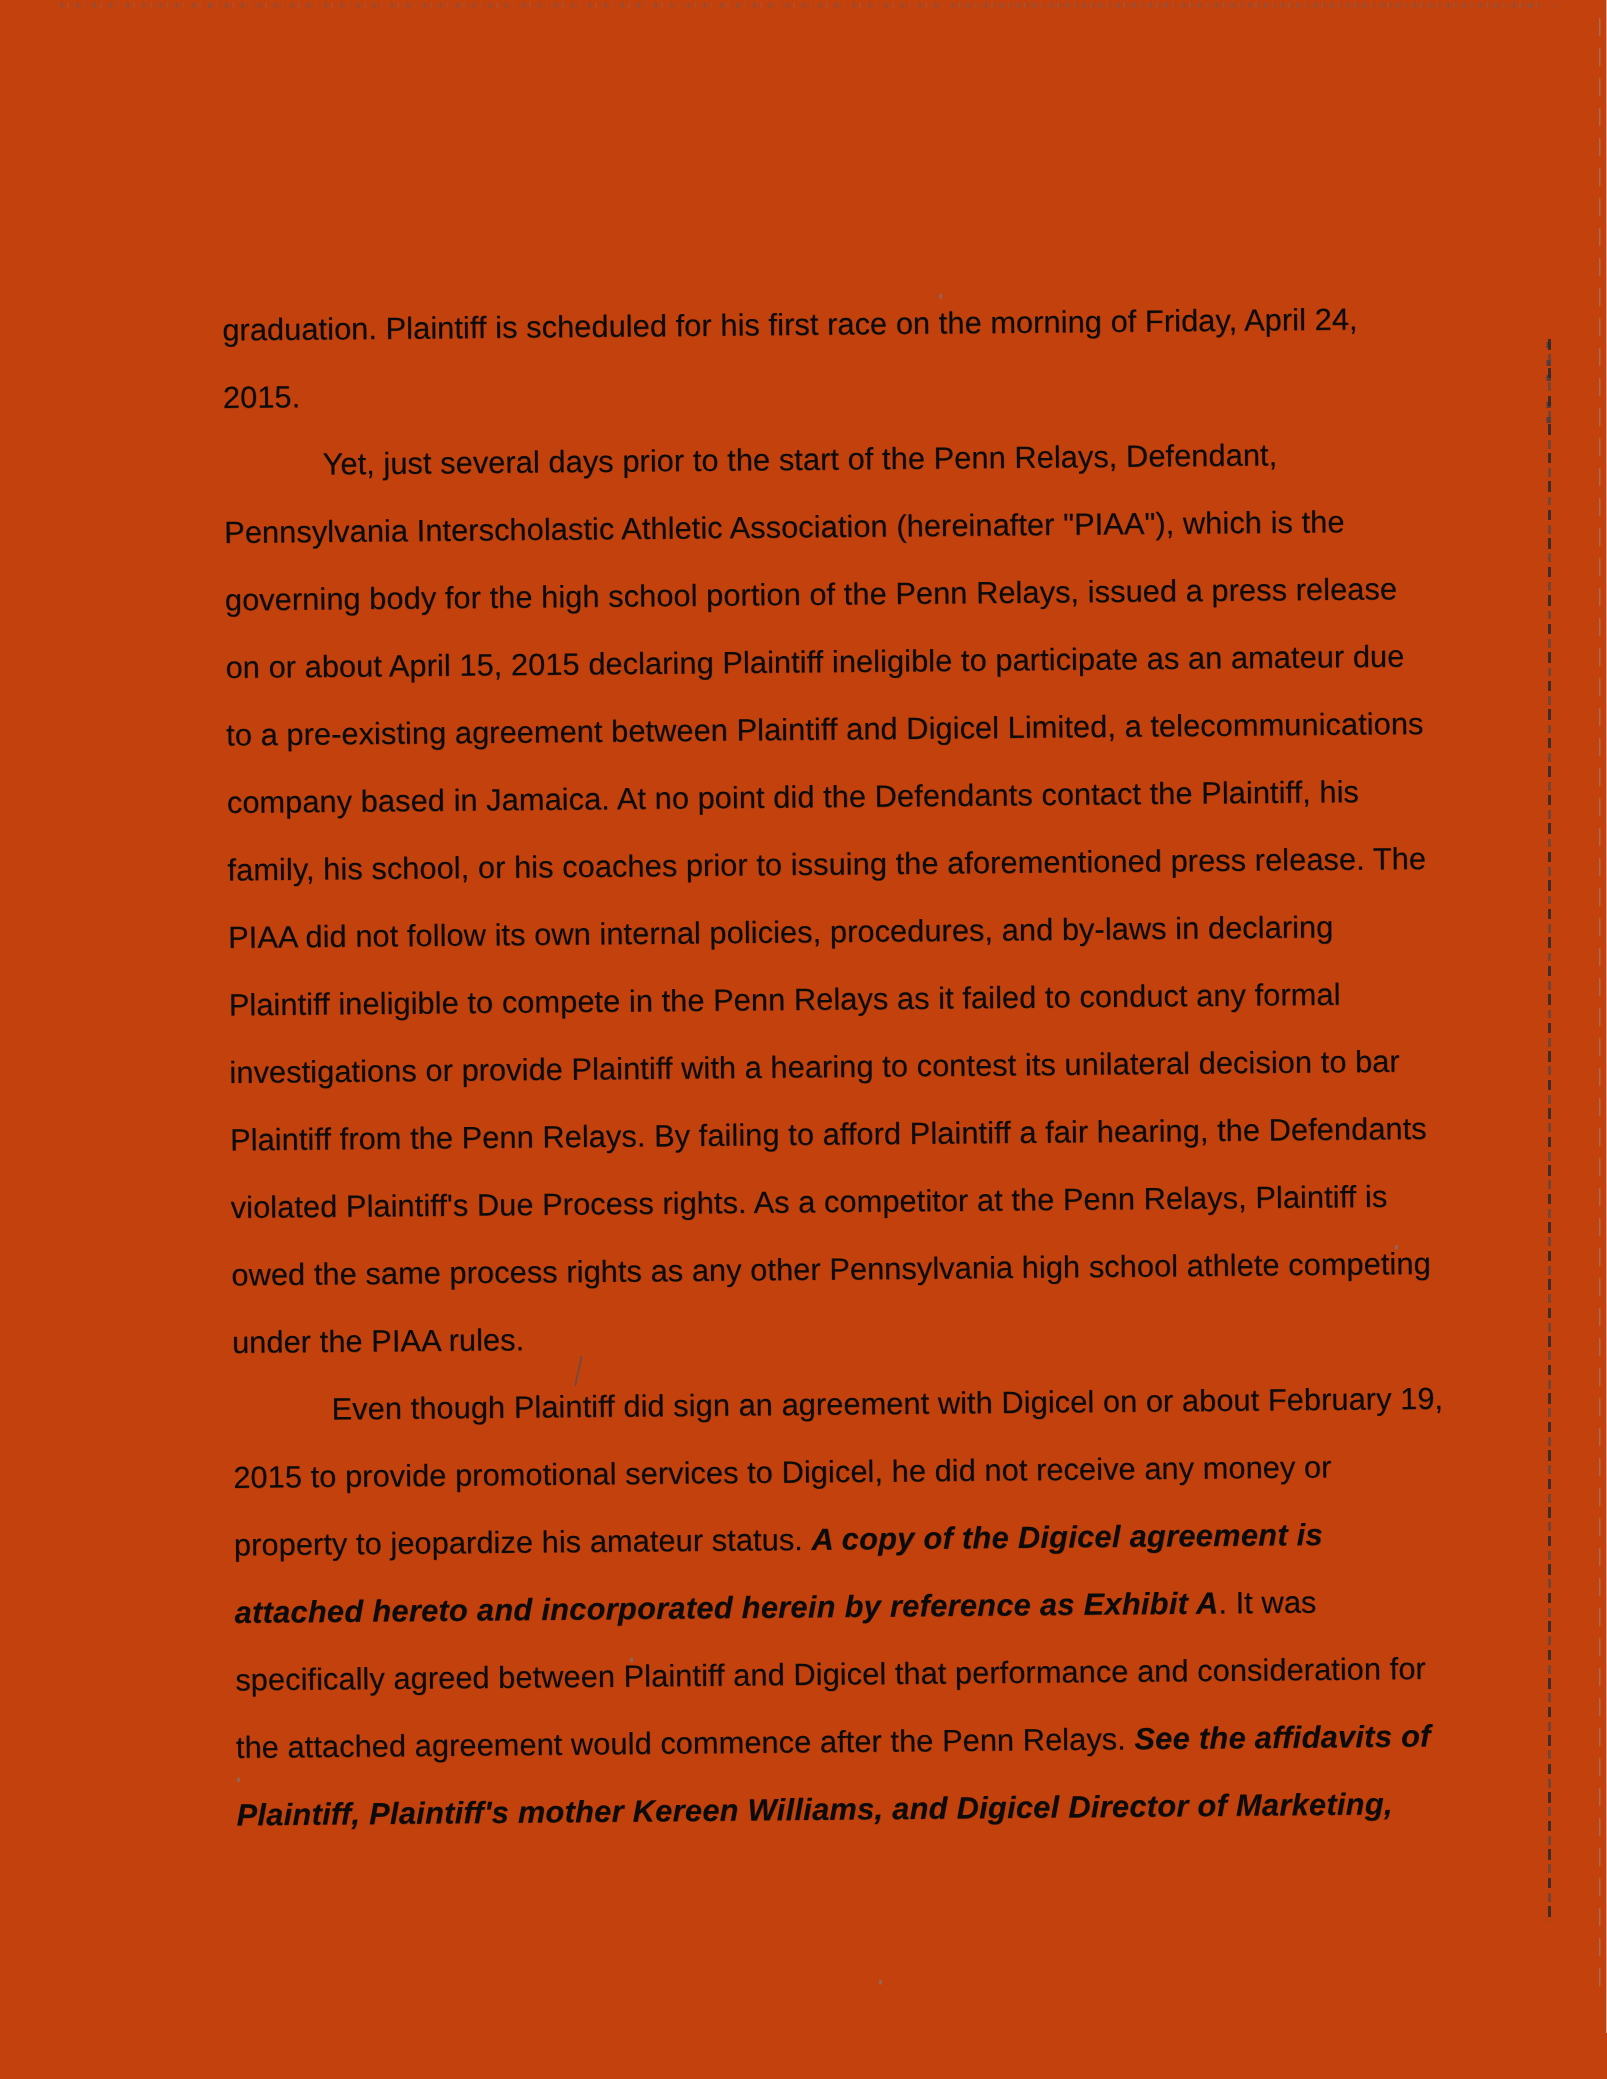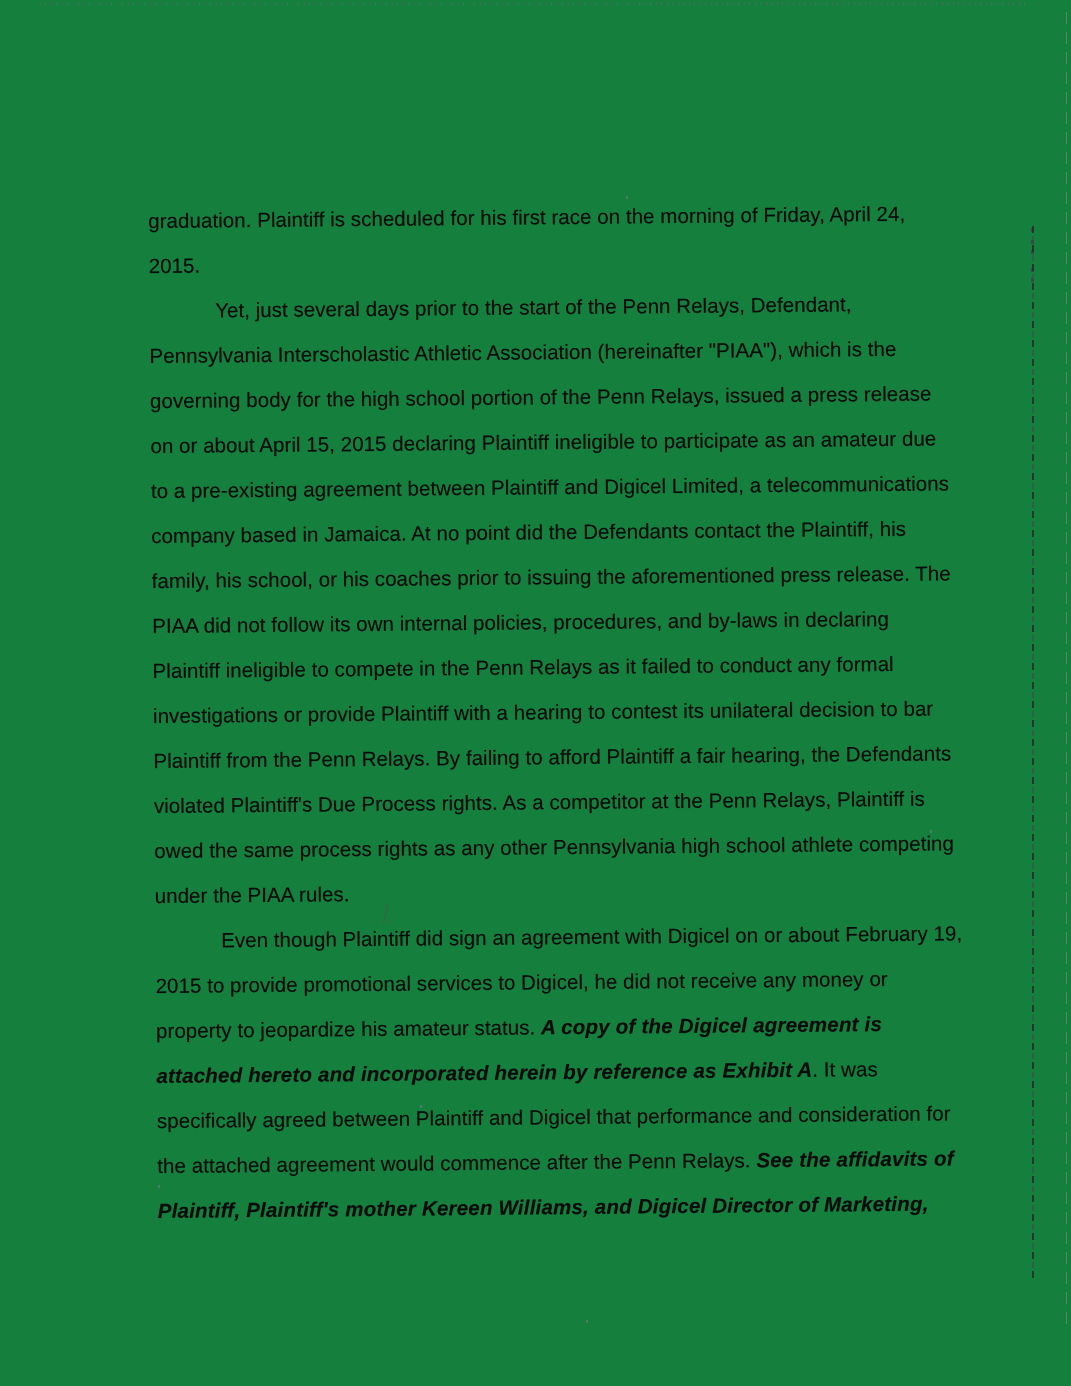--- a/index.html
+++ b/index.html
@@ -6,21 +6,21 @@
   html, body {
     margin: 0;
     padding: 0;
     background: #ffffff;
   }
 
   #page {
     position: relative;
     width: 1071px;
     height: 1386px;
-    background: #15803d;
+    background: #c2410c;
     overflow: hidden;
     font-family: "Liberation Sans", sans-serif;
   }
 
   
   .scan-top-speckle {
     position: absolute;
     top: 2px;
     left: 40px;
     width: 985px;

